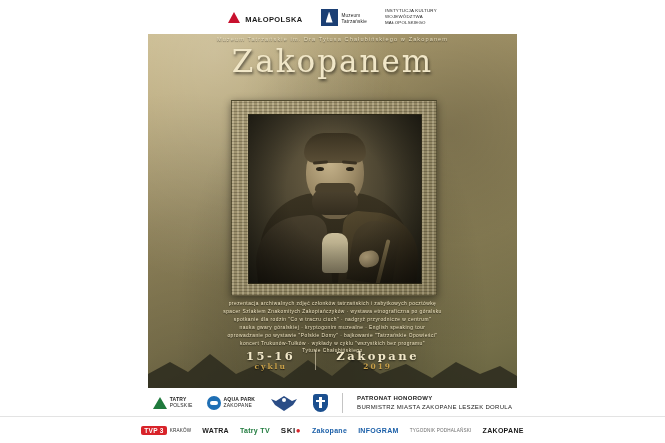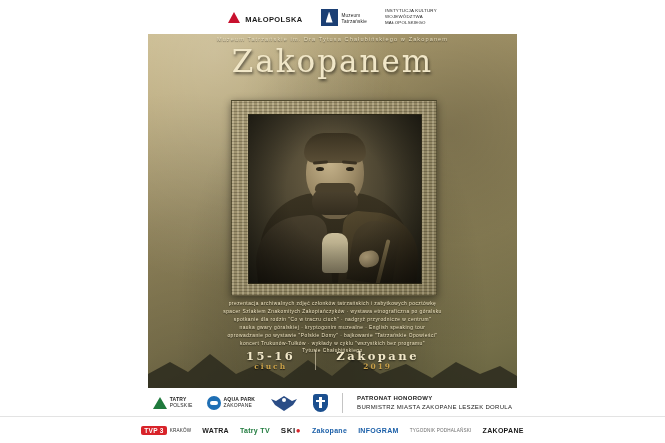--- a/index.html
+++ b/index.html
@@ -530,21 +530,21 @@
       <span>spotkanie dla rodzin "Co w traczu ciuch" · nadgryź przyrodnicze w centrum"</span>
       <span>nauka gwary góralskiej · kryptogonim muzealne · English speaking tour</span>
       <span>oprowadzanie po wystawie "Polskie Domy" · bajkowanie "Tatrzańskie Opowieści"</span>
       <span>koncert Trukunów-Tułków · wykłady w cyklu "wszystkich bez programu"</span>
       <span>Tytusie Chałubińskiego</span>
     </div>
 
     <div class="date-row">
       <div class="date-col">
         <div class="date-main">15-16</div>
-        <div class="date-sub">ciuch</div>
+        <div class="date-sub">cyklu</div>
       </div>
       <div class="date-div"></div>
       <div class="place-col">
         <div class="place-main">Zakopane</div>
         <div class="place-sub">2019</div>
       </div>
     </div>
 
   </div>
 

